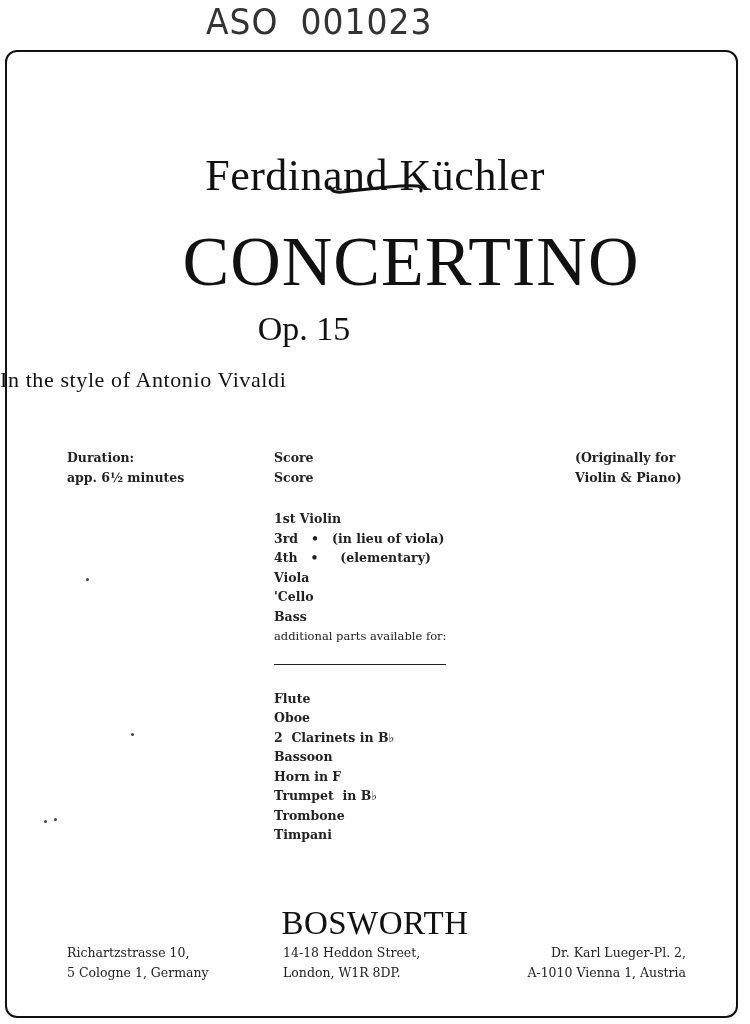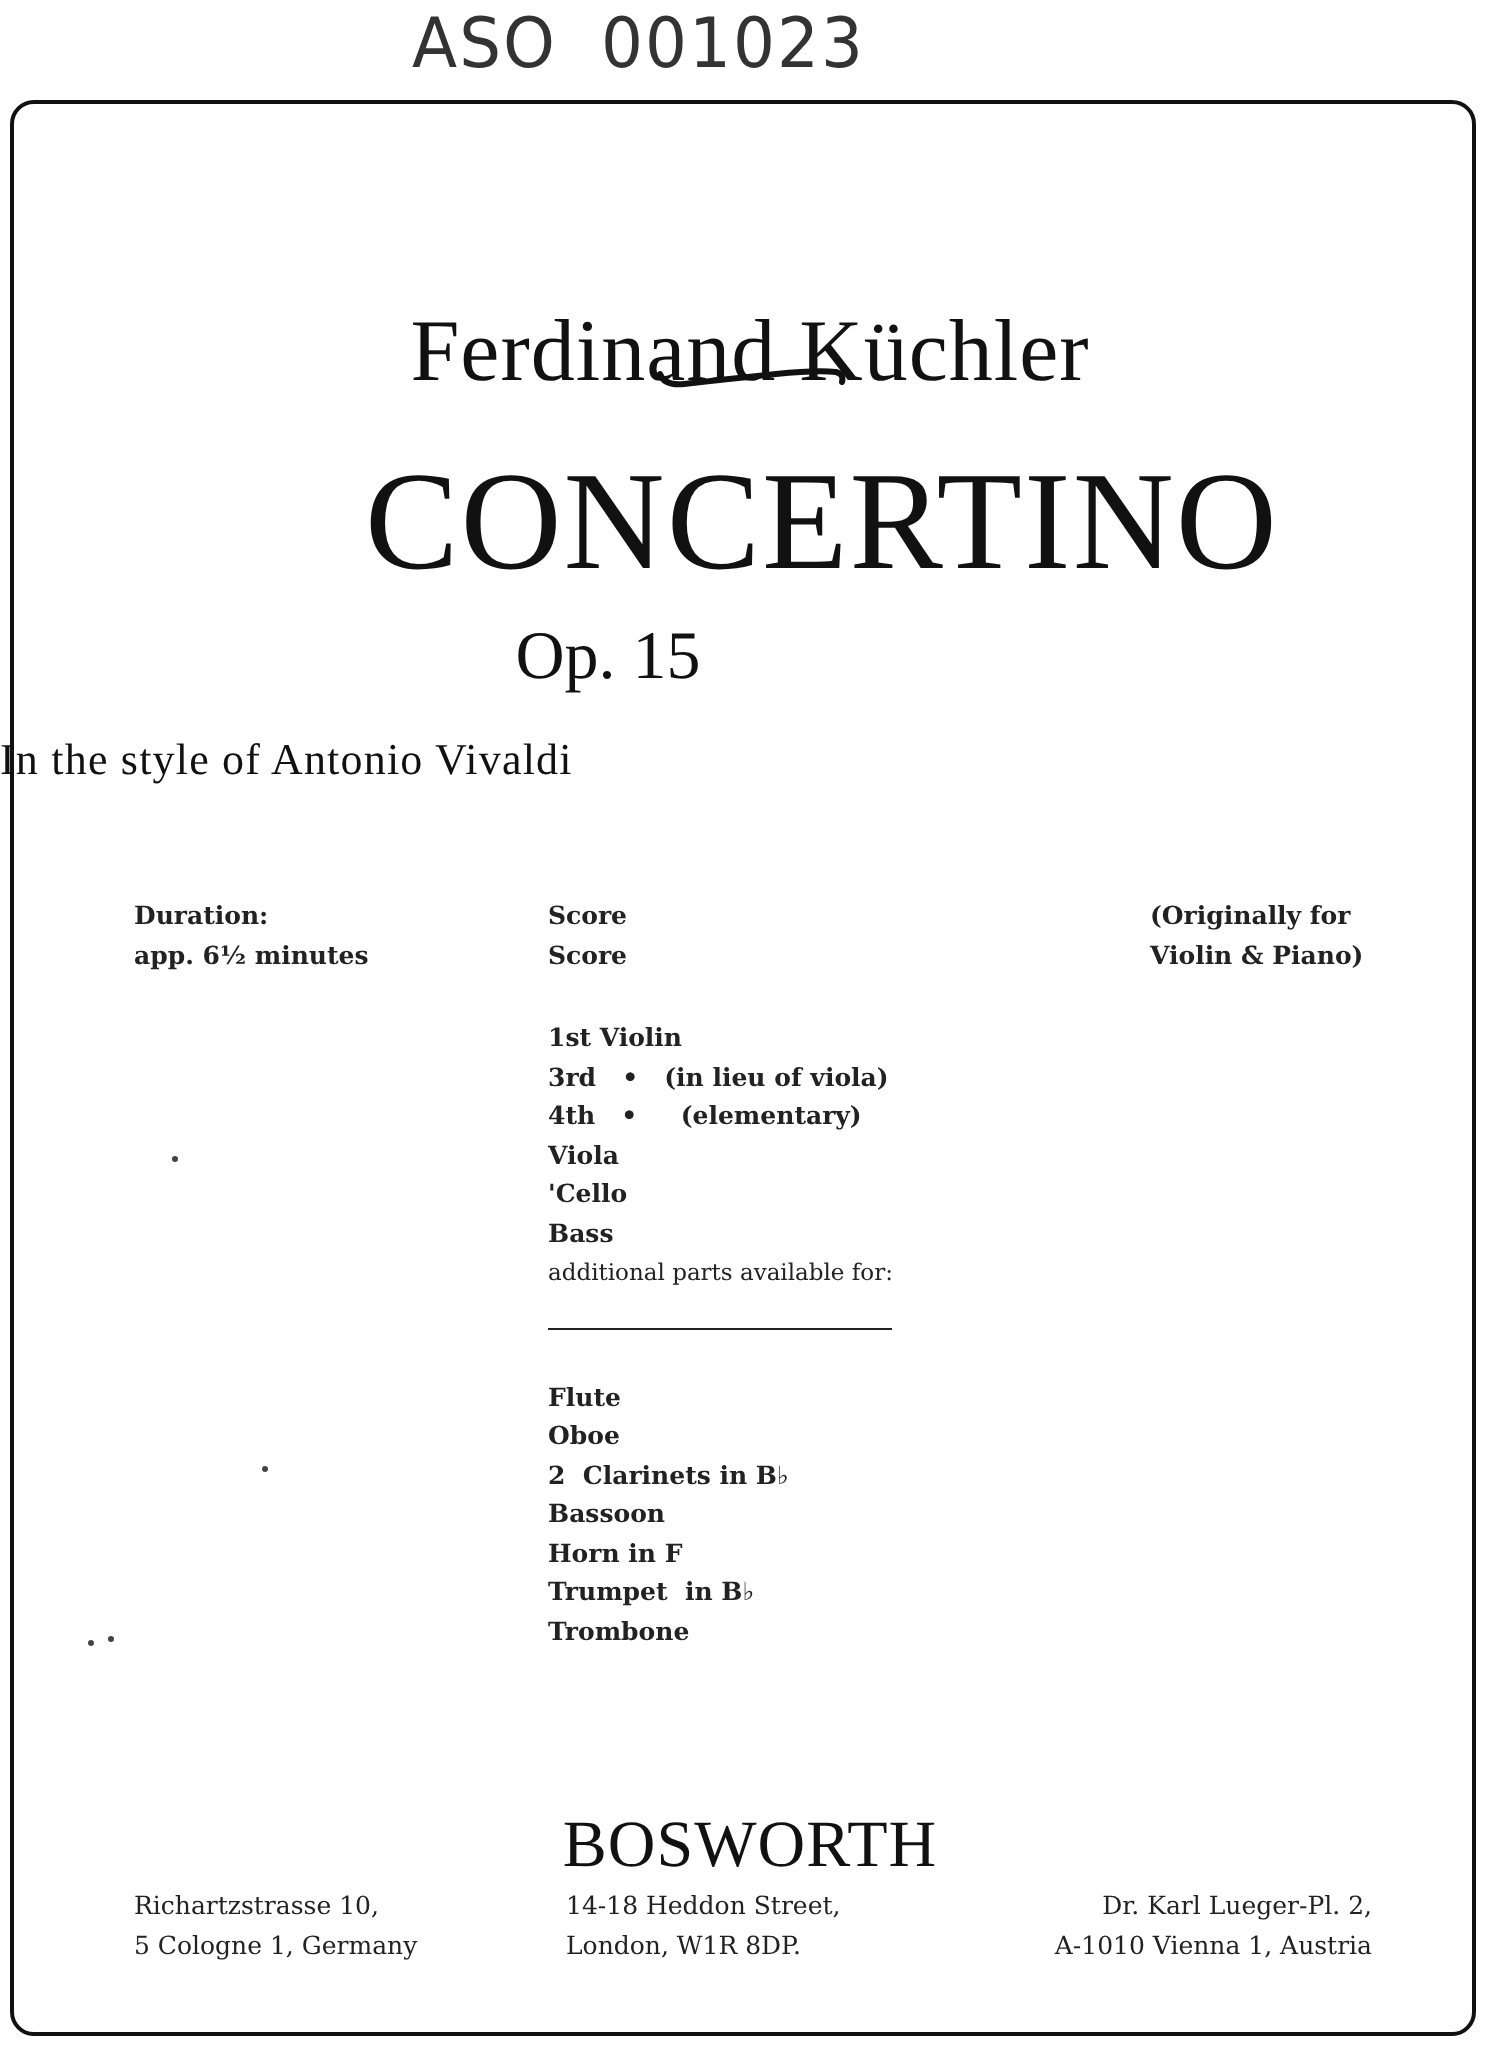--- a/index.html
+++ b/index.html
@@ -68,20 +68,21 @@
   <div class="row">Bass</div>
   <div><span class="underline">additional parts available for:</span></div>
   <div class="gap2"></div>
   <div class="row">Flute</div>
   <div class="row">Oboe</div>
   <div class="row">2  Clarinets in B♭</div>
   <div class="row">Bassoon</div>
   <div class="row">Horn in F</div>
   <div class="row">Trumpet  in B♭</div>
   <div class="row">Trombone</div>
+  <div class="row">Timpani</div>
 </div>
 
 <div class="publisher">BOSWORTH</div>
 
 <div class="addr left">
   <div>Richartzstrasse 10,</div>
   <div>5 Cologne 1, Germany</div>
 </div>
 <div class="addr mid">
   <div>14-18  Heddon Street,</div>

